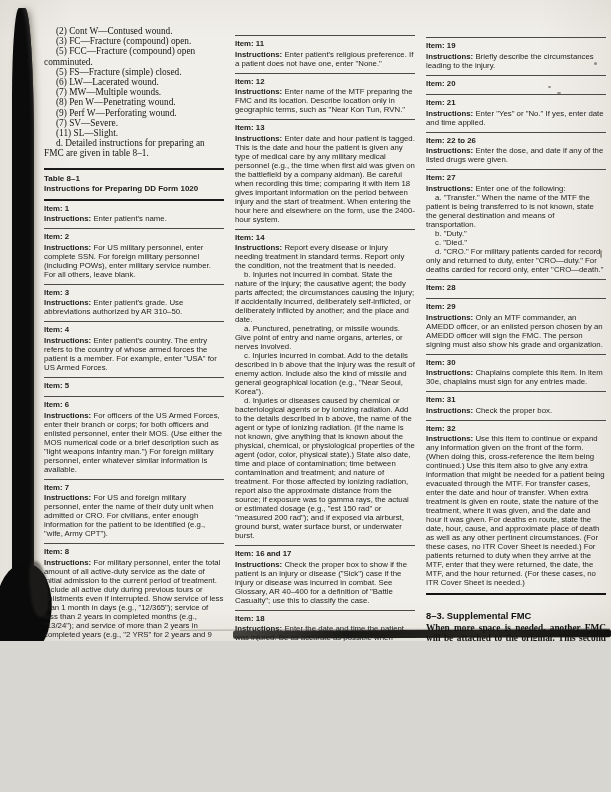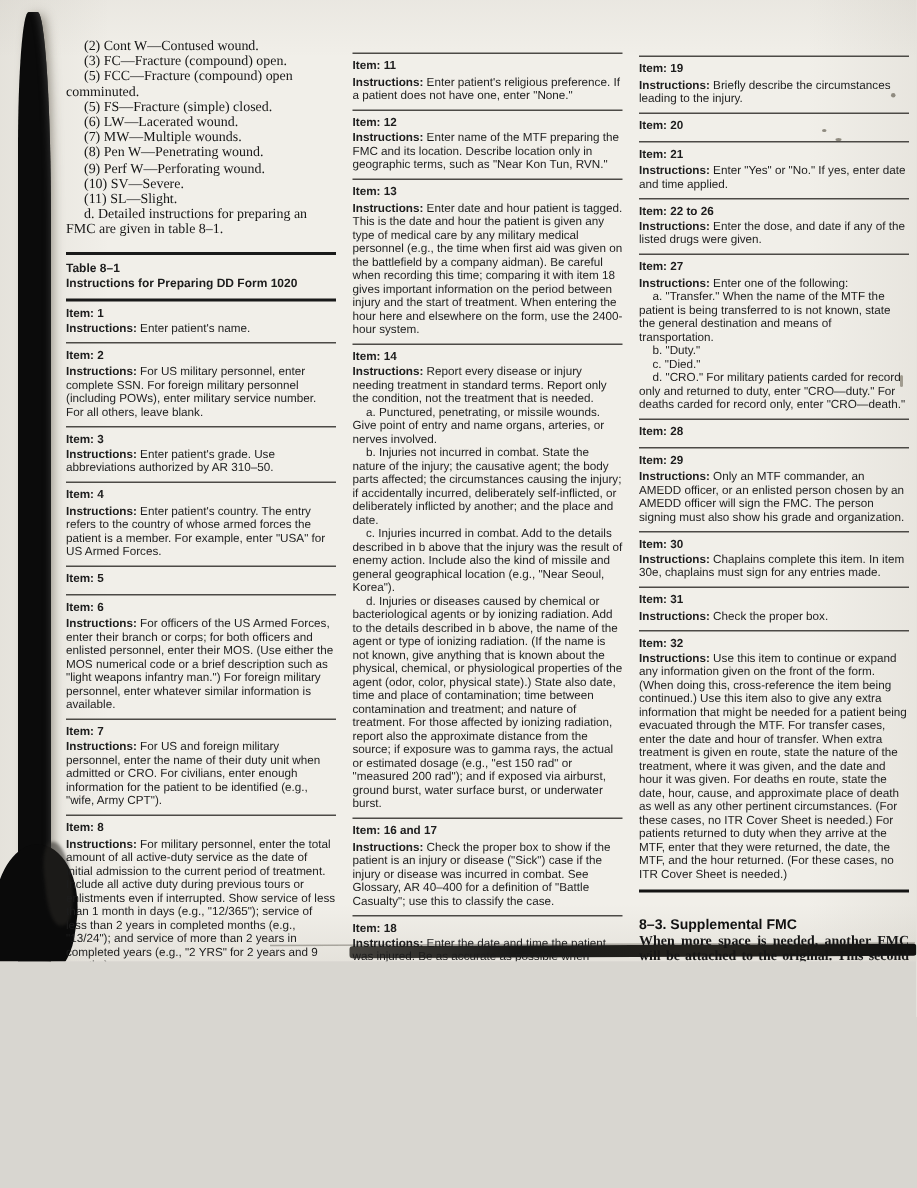--- a/index.html
+++ b/index.html
@@ -69,21 +69,21 @@
     <div class="col">
       <div id="intro-list" class="serif-block">
           <p class="serif-line">(2) Cont W—Contused wound.</p>
           <p class="serif-line">(3) FC—Fracture (compound) open.</p>
           <p class="serif-line">(5) FCC—Fracture (compound) open comminuted.</p>
           <p class="serif-line">(5) FS—Fracture (simple) closed.</p>
           <p class="serif-line">(6) LW—Lacerated wound.</p>
           <p class="serif-line">(7) MW—Multiple wounds.</p>
           <p class="serif-line">(8) Pen W—Penetrating wound.</p>
           <p class="serif-line">(9) Perf W—Perforating wound.</p>
-          <p class="serif-line">(10) SV—Severe.</p>
+          <p class="serif-line">(7) SV—Severe.</p>
           <p class="serif-line">(11) SL—Slight.</p>
         </div>
       <p class="serif-block closing">d. Detailed instructions for preparing an FMC are given in table 8–1.</p>
       <div class="table-header">
         <div class="th-label">Table 8–1</div>
         <div class="th-title">Instructions for Preparing DD Form 1020</div>
       </div>
       <div id="items-left">
           <div class="item">
             <div class="ihead"><span class="b">Item: </span>1</div>
@@ -138,22 +138,22 @@
             <div class="ihead"><span class="b">Item: </span>12</div>
             <p><span class="b">Instructions: </span>Enter name of the MTF preparing the FMC and its location. Describe location only in geographic terms, such as "Near Kon Tun, RVN."</p>
           </div>
           <div class="item">
             <div class="ihead"><span class="b">Item: </span>13</div>
             <p><span class="b">Instructions: </span>Enter date and hour patient is tagged. This is the date and hour the patient is given any type of medical care by any military medical personnel (e.g., the time when first aid was given on the battlefield by a company aidman). Be careful when recording this time; comparing it with item 18 gives important information on the period between injury and the start of treatment. When entering the hour here and elsewhere on the form, use the 2400-hour system.</p>
           </div>
           <div class="item">
             <div class="ihead"><span class="b">Item: </span>14</div>
             <p><span class="b">Instructions: </span>Report every disease or injury needing treatment in standard terms. Report only the condition, not the treatment that is needed.</p>
+            <p class="sub">b. Injuries not incurred in combat. State the nature of the injury; the causative agent; the body parts affected; the circumstances causing the injury; if accidentally incurred, deliberately self-inflicted, or deliberately inflicted by another; and the place and date.</p>
             <p class="sub">a. Punctured, penetrating, or missile wounds. Give point of entry and name organs, arteries, or nerves involved.</p>
-            <p class="sub">b. Injuries not incurred in combat. State the nature of the injury; the causative agent; the body parts affected; the circumstances causing the injury; if accidentally incurred, deliberately self-inflicted, or deliberately inflicted by another; and the place and date.</p>
             <p class="sub">c. Injuries incurred in combat. Add to the details described in b above that the injury was the result of enemy action. Include also the kind of missile and general geographical location (e.g., "Near Seoul, Korea").</p>
             <p class="sub">d. Injuries or diseases caused by chemical or bacteriological agents or by ionizing radiation. Add to the details described in b above, the name of the agent or type of ionizing radiation. (If the name is not known, give anything that is known about the physical, chemical, or physiological properties of the agent (odor, color, physical state).) State also date, time and place of contamination; time between contamination and treatment; and nature of treatment. For those affected by ionizing radiation, report also the approximate distance from the source; if exposure was to gamma rays, the actual or estimated dosage (e.g., "est 150 rad" or "measured 200 rad"); and if exposed via airburst, ground burst, water surface burst, or underwater burst.</p>
           </div>
           <div class="item">
             <div class="ihead"><span class="b">Item: </span>16 and 17</div>
             <p><span class="b">Instructions: </span>Check the proper box to show if the patient is an injury or disease ("Sick") case if the injury or disease was incurred in combat. See Glossary, AR 40–400 for a definition of "Battle Casualty"; use this to classify the case.</p>
           </div>
           <div class="item">
             <div class="ihead"><span class="b">Item: </span>18</div>
             <p><span class="b">Instructions: </span>Enter the date and time the patient was injured. Be as accurate as possible when recording the time.</p>

